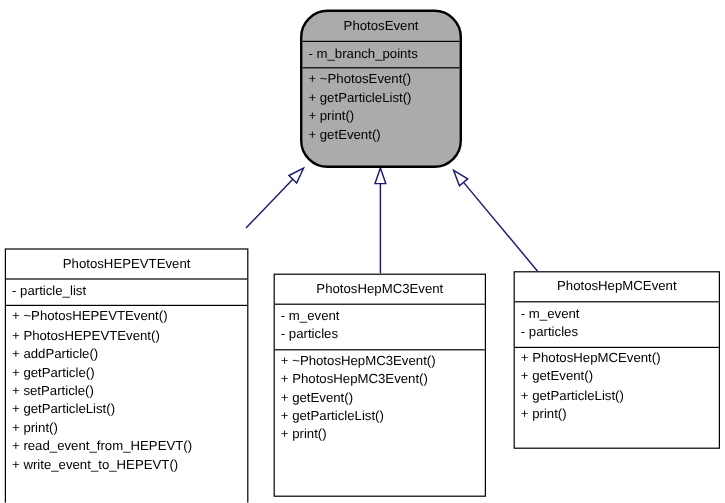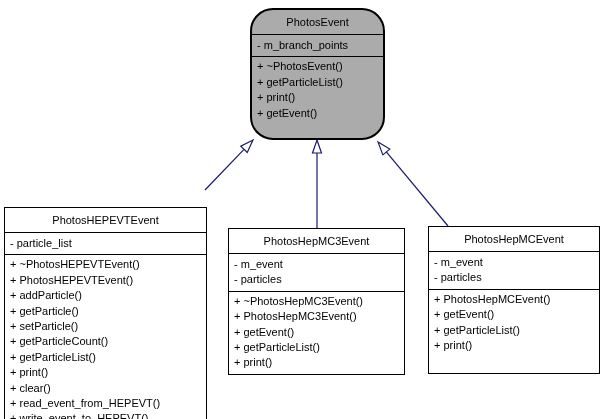--- a/index.html
+++ b/index.html
@@ -48,21 +48,21 @@
     flex: 1 1 auto;
     padding: 2px 5px 3px 5px;
     overflow: hidden;
   }
   .member-line {
     line-height: 15.4px;
     white-space: nowrap;
   }
   #box-photos-event        { left: 250px; top: 8px;   width: 135px; height: 132px; border-radius: 23px; }
   #box-photos-hepevt-event { left: 4px;   top: 207px; width: 203px; height: 222px; justify-content: flex-end; }
-  #box-photos-hepmc3-event { left: 228px; top: 228px; width: 177px; height: 147px; }
+  #box-photos-hepmc3-event { left: 228px; top: 228px; width: 177px; height: 186px; }
   #box-photos-hepmc-event  { left: 428px; top: 226px; width: 172px; height: 148px; }
   #arrows-svg {
     position: absolute;
     left: 0;
     top: 0;
     width: 604px;
     height: 419px;
     pointer-events: none;
   }
 </style>
@@ -103,24 +103,22 @@
     <div class="uml-title">PhotosHEPEVTEvent</div>
     <div class="uml-attrs">
         <div class="member-line">- particle_list</div>
       </div>
     <div class="uml-methods">
         <div class="member-line">+ ~PhotosHEPEVTEvent()</div>
         <div class="member-line">+ PhotosHEPEVTEvent()</div>
         <div class="member-line">+ addParticle()</div>
         <div class="member-line">+ getParticle()</div>
         <div class="member-line">+ setParticle()</div>
-        <div class="member-line">+ getParticleCount()</div>
         <div class="member-line">+ getParticleList()</div>
         <div class="member-line">+ print()</div>
-        <div class="member-line">+ clear()</div>
         <div class="member-line">+ read_event_from_HEPEVT()</div>
         <div class="member-line">+ write_event_to_HEPEVT()</div>
       </div>
   </div>
 
   <div class="uml-box" id="box-photos-hepmc3-event">
     <div class="uml-title">PhotosHepMC3Event</div>
     <div class="uml-attrs">
         <div class="member-line">- m_event</div>
         <div class="member-line">- particles</div>

